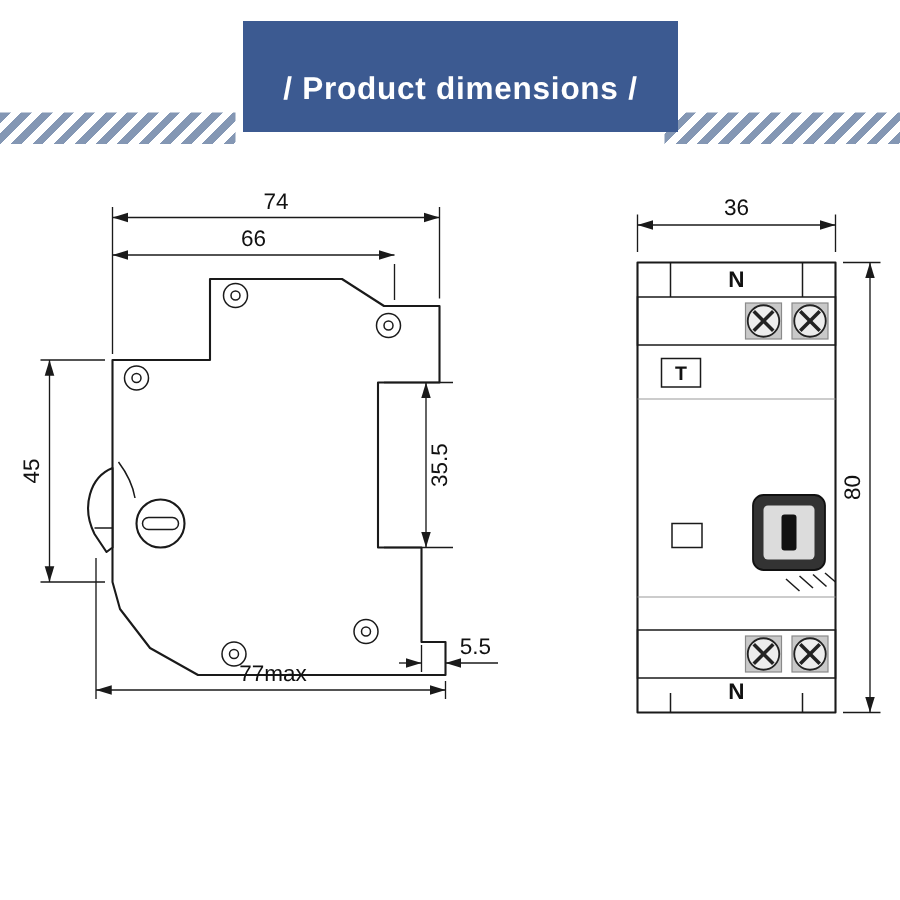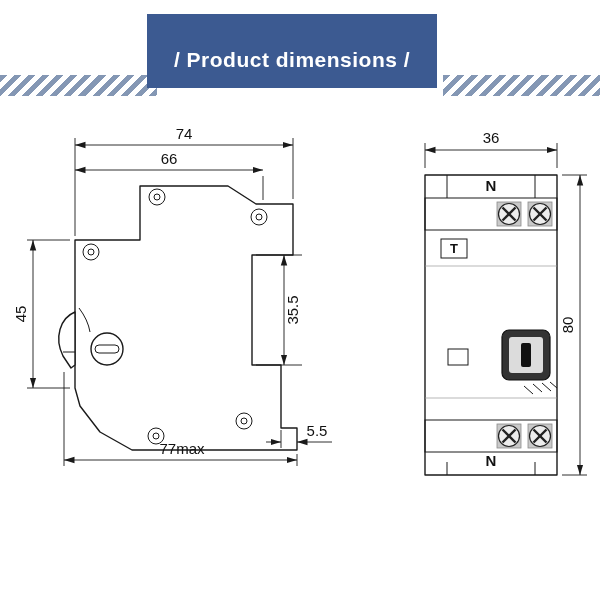--- a/index.html
+++ b/index.html
@@ -2,21 +2,21 @@
 <html><head>
 <meta charset="utf-8">
 <style>
   html,body{margin:0;padding:0;background:#fff;}
   .stage{position:relative;width:600px;height:600px;background:#fff;overflow:hidden;
          font-family:"Liberation Sans",sans-serif;}
   .stripe{position:absolute;top:75px;height:21px;
           background:repeating-linear-gradient(135deg,#8497b4 0 5px,#ffffff 5px 10px);}
   .stripe-left{left:0;width:157px;}
   .stripe-right{left:443px;width:157px;}
-  .banner{position:absolute;left:147px;top:14px;width:290px;height:74px;background:#3c5a91;
+  .banner{position:absolute;left:162px;top:14px;width:290px;height:74px;background:#3c5a91;
           color:#fff;display:flex;align-items:center;justify-content:center;box-sizing:border-box;}
   .banner span{font-weight:bold;font-size:21px;letter-spacing:.5px;transform:translateY(9px);}
   svg{position:absolute;left:0;top:0;font-family:"Liberation Sans",sans-serif;}
   .outline{fill:#fff;stroke:#1a1a1a;stroke-width:1.4;stroke-linejoin:round;}
   .thin{fill:none;stroke:#1a1a1a;stroke-width:1;}
   .seam{stroke:#9a9a9a;stroke-width:.7;}
   .dim line{stroke:#1a1a1a;stroke-width:.9;}
   .dim text{font-size:15px;fill:#111;}
   .dl{marker-start:url(#arr);marker-end:url(#arr);}
   .dle{marker-end:url(#arr);}

